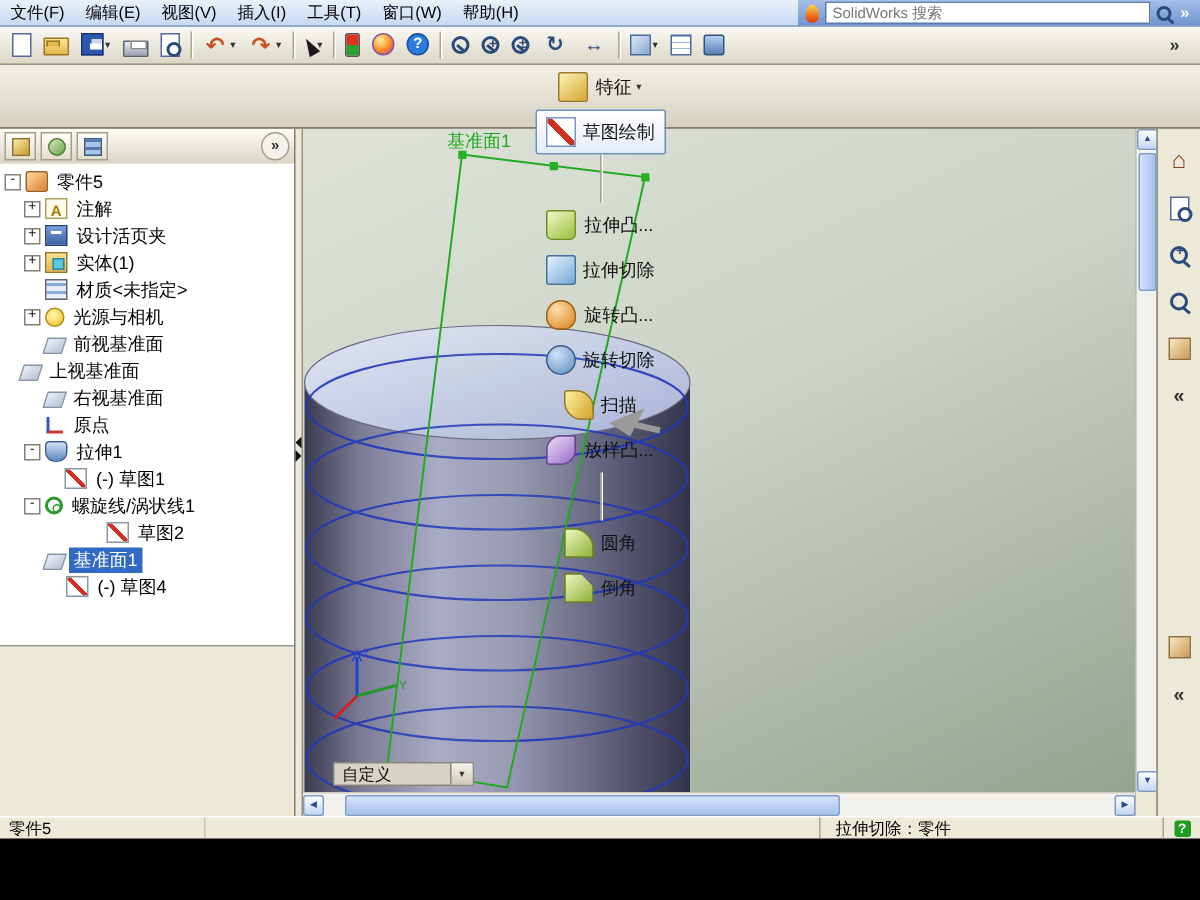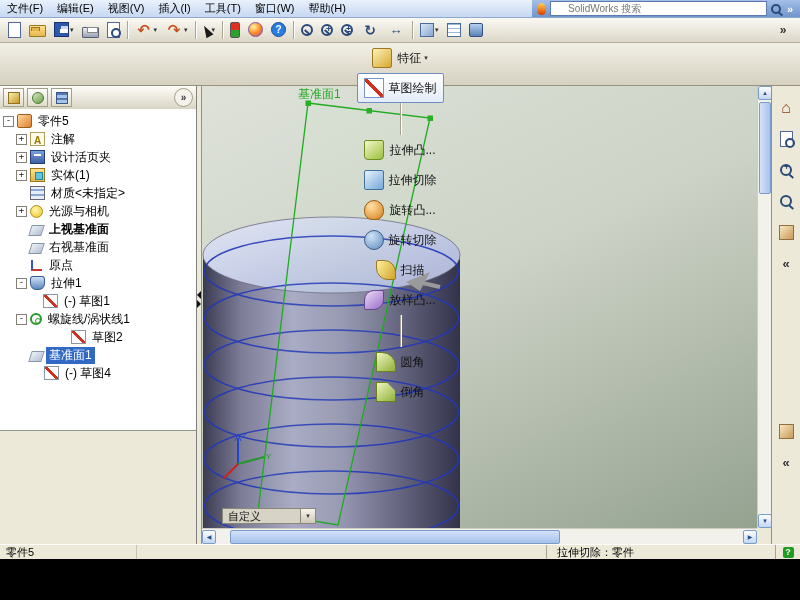--- a/index.html
+++ b/index.html
@@ -11,21 +11,21 @@
   .menubar{position:absolute;left:0;top:0;width:800px;height:17px;
     background:linear-gradient(#e9f1fc,#c6d8f2);border-bottom:1px solid #8fa8cc;
     display:flex;align-items:center;font-size:11px;z-index:5;}
   #menu-items{display:flex;align-items:center;height:100%;}
   .menu-item{padding:1px 7px;color:#000;white-space:nowrap;}
   .menu-right{position:absolute;right:0;top:0;height:17px;width:268px;
     background:linear-gradient(#a5bfe8,#6f94cd);display:flex;align-items:center;gap:4px;padding:0 5px;box-sizing:border-box;}
   .flame{width:9px;height:12px;background:linear-gradient(#ffd24a,#e03a00);
     border-radius:50% 50% 45% 45% / 65% 65% 35% 35%;flex:none;}
   .search-box{flex:1;height:13px;background:#fff;border:1px solid #5a7ab0;
-    font-size:10px;color:#777;display:flex;align-items:flex-start;padding:0 17px;overflow:hidden;white-space:nowrap;}
+    font-size:10px;color:#777;display:flex;align-items:flex-start;padding:0 4px;overflow:hidden;white-space:nowrap;}
   .mini-mag{width:6px;height:6px;border:2px solid #2a4a7a;border-radius:50%;position:relative;flex:none;}
   .mini-mag::after{content:'';position:absolute;right:-4px;bottom:-3px;width:5px;height:2px;background:#2a4a7a;transform:rotate(40deg);}
   .chev-light{color:#fff;font-weight:bold;font-size:11px;padding:0 2px;}
 
   
   .toolbar1{position:absolute;left:0;top:17px;width:800px;height:26px;box-sizing:border-box;
     background:linear-gradient(#fbfaf5,#dcd7c7);border-bottom:1px solid #b4b0a0;
     display:flex;align-items:center;padding:0 4px;z-index:4;}
   .tb-btn{height:22px;display:flex;align-items:center;padding:0 2px;margin:0 1px;border:1px solid transparent;}
   .tb-sep{width:1px;height:18px;background:#aaa694;box-shadow:1px 0 0 #fff;margin:0 3px;flex:none;}
@@ -358,22 +358,27 @@
     <span class="ticon" data-icon="material"></span>
     <span class="tlabel">材质&lt;未指定&gt;</span>
   </div>
 
   <div class="trow" style="padding-left: 16px;">
     <span class="expander">+</span>
     <span class="ticon" data-icon="lights"></span>
     <span class="tlabel">光源与相机</span>
   </div>
 
-
-  <div class="trow" style="padding-left: 16px; font-weight: bold;">
+  <div class="trow" style="padding-left: 16px;">
+    <span class="expander none"></span>
+    <span class="ticon" data-icon="plane"></span>
+    <span class="tlabel">前视基准面</span>
+  </div>
+
+  <div class="trow" style="">
     <span class="expander none"></span>
     <span class="ticon" data-icon="plane"></span>
     <span class="tlabel">上视基准面</span>
   </div>
 
   <div class="trow" style="padding-left: 16px;">
     <span class="expander none"></span>
     <span class="ticon" data-icon="plane"></span>
     <span class="tlabel">右视基准面</span>
   </div>

